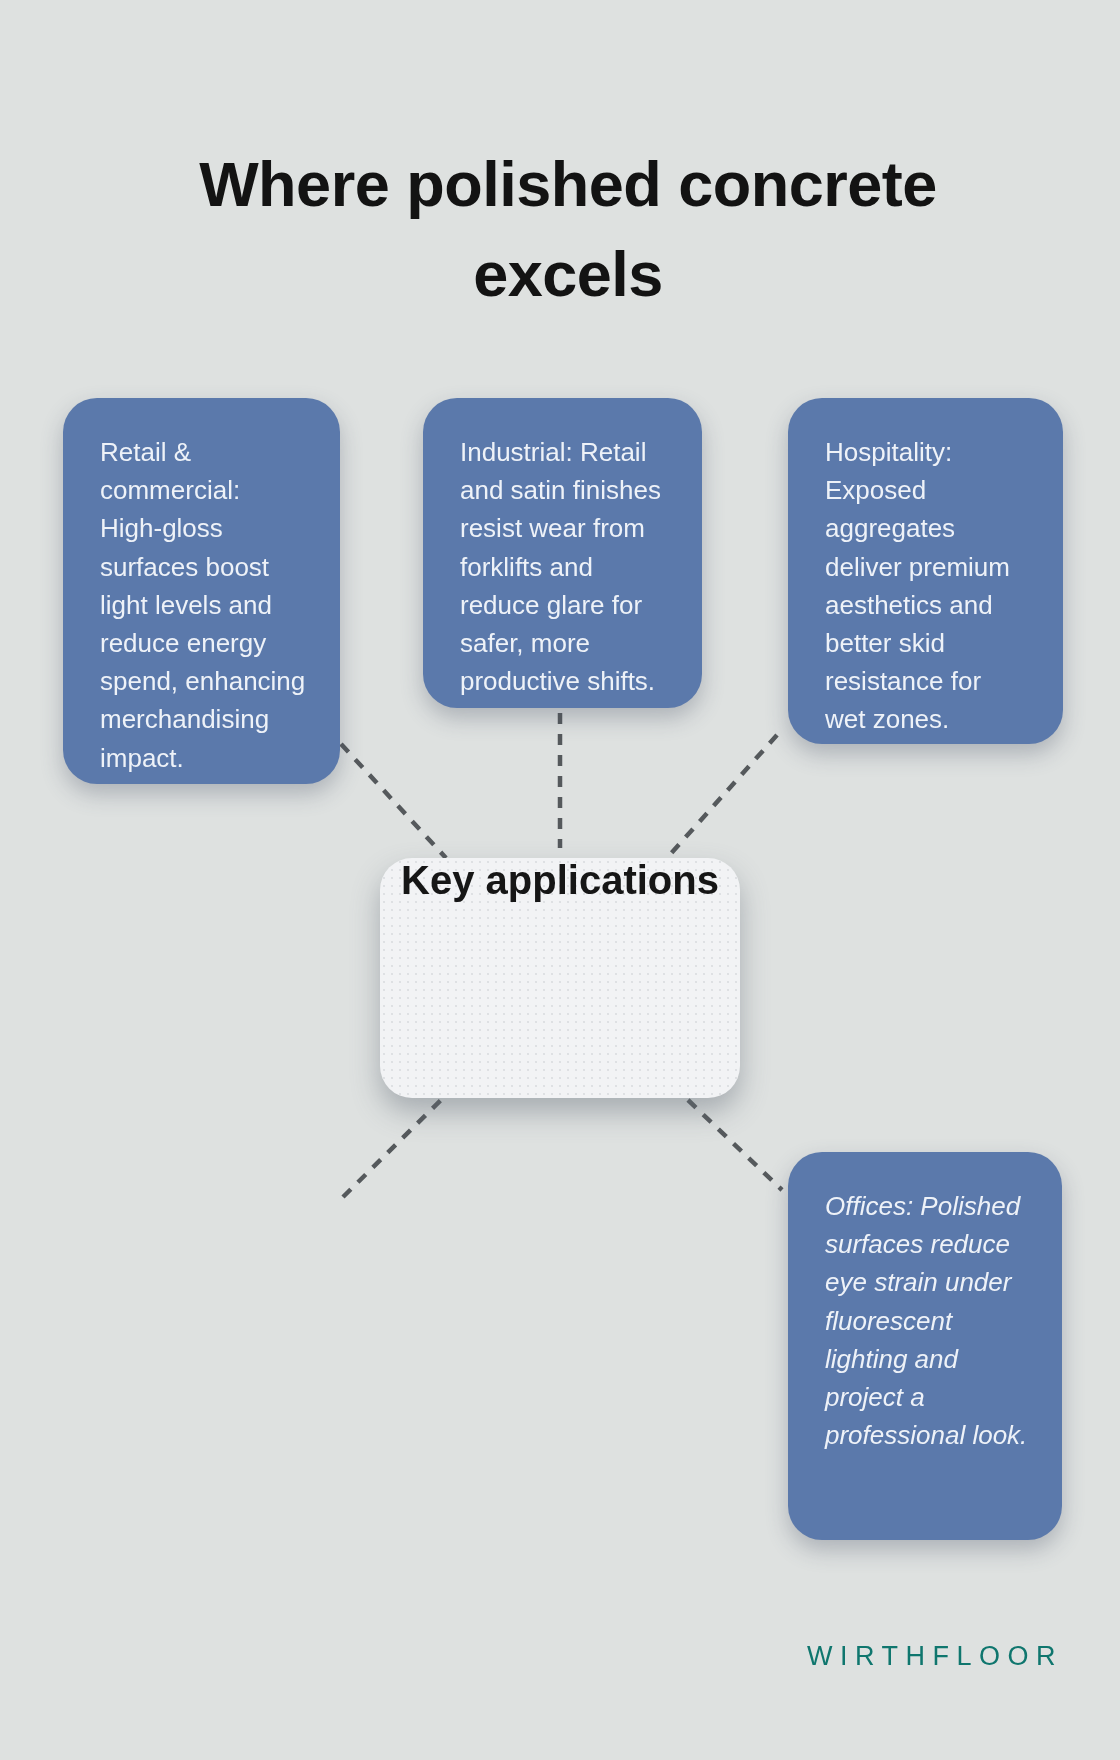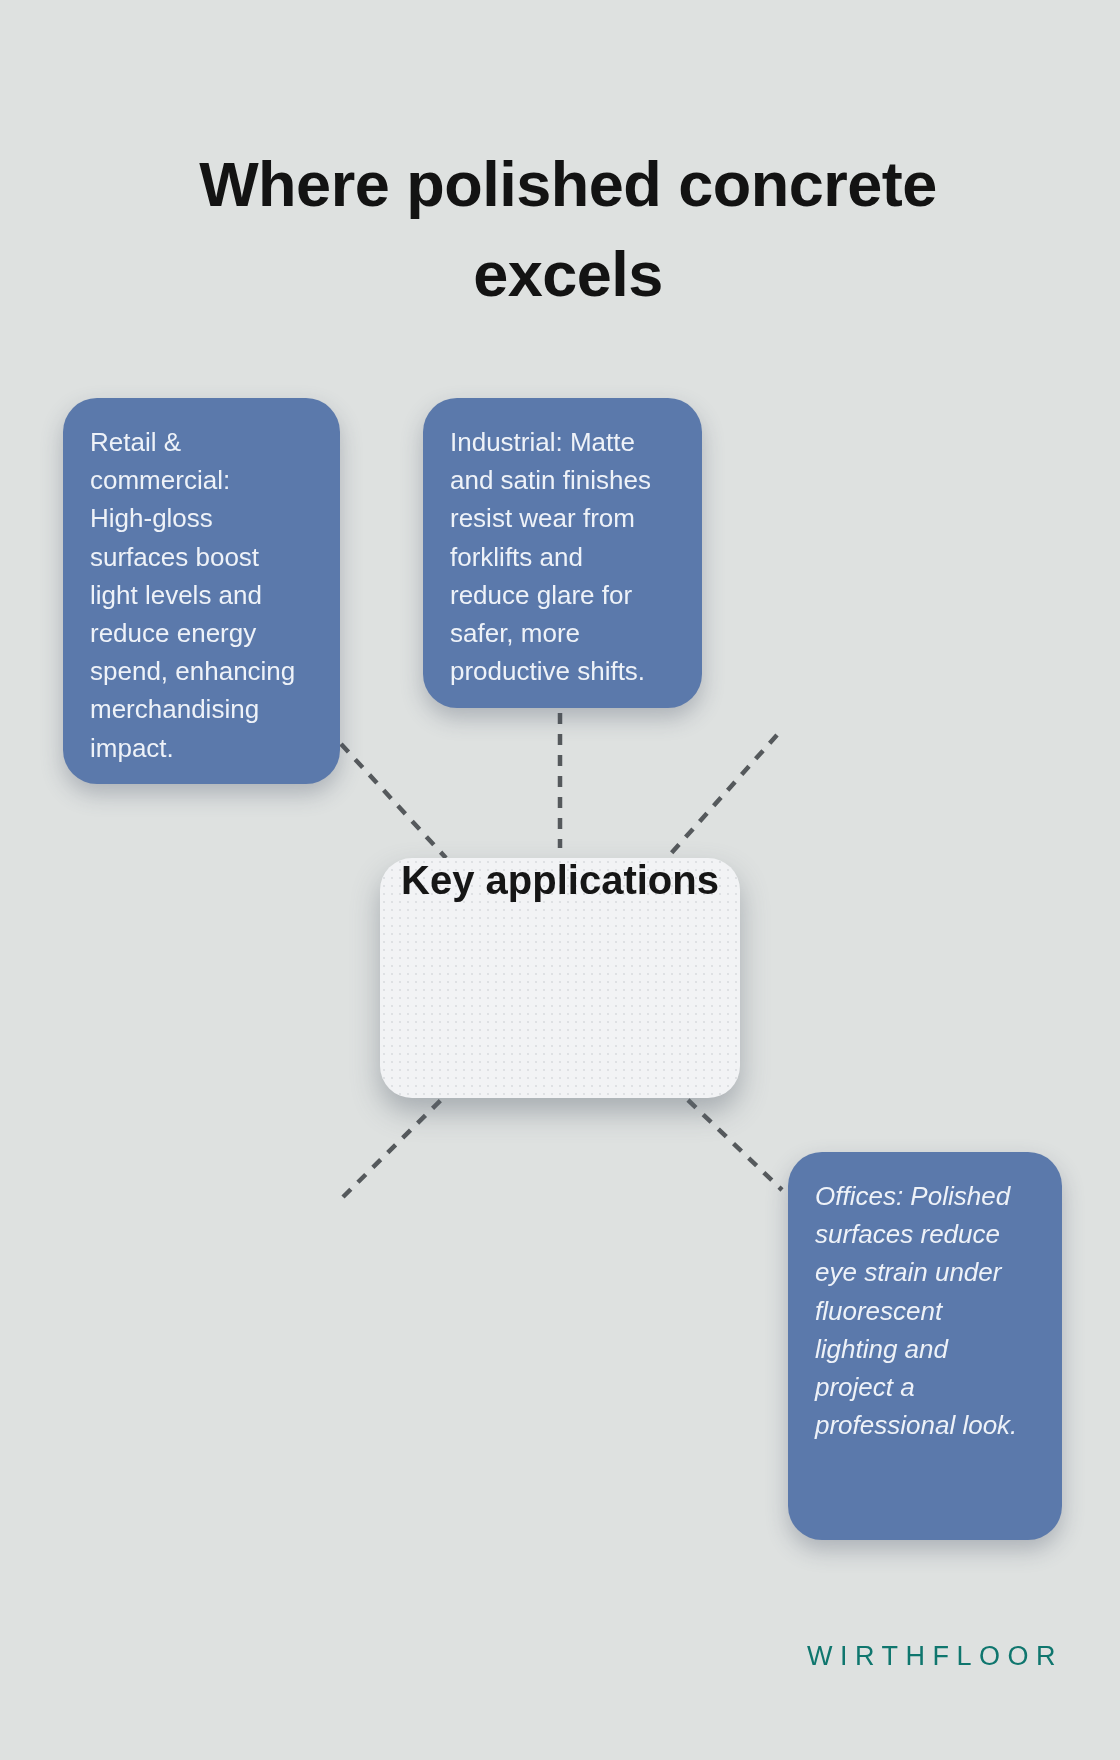--- a/index.html
+++ b/index.html
@@ -37,21 +37,21 @@
   }
   .node {
     position: absolute;
     background: #5b79ab;
     border-radius: 34px;
     box-shadow: 0 10px 22px rgba(70, 80, 100, 0.32);
     box-sizing: border-box;
     padding: 25px 12px 0 27px;
   }
   .node p {
-    margin: 0;
+    margin: 10px;
     font-size: 26px;
     line-height: 38.2px;
     color: #eef2f8;
     white-space: pre-line;
   }
   .hub {
     position: absolute;
     left: 380px;
     top: 858px;
     width: 360px;
@@ -108,29 +108,39 @@
 High-gloss
 surfaces boost
 light levels and
 reduce energy
 spend, enhancing
 merchandising
 impact.</p>
   </div>
 
   <div class="node node-industrial">
-    <p>Industrial: Matte
+    <p>Industrial: Retail
 and satin finishes
 resist wear from
 forklifts and
 reduce glare for
 safer, more
 productive shifts.</p>
   </div>
 
+  <div class="node node-hospitality">
+    <p>Hospitality:
+Exposed
+aggregates
+deliver premium
+aesthetics and
+better skid
+resistance for
+wet zones.</p>
+  </div>
 
 
   <div class="node node-offices">
     <p>Offices: Polished
 surfaces reduce
 eye strain under
 fluorescent
 lighting and
 project a
 professional look.</p>

